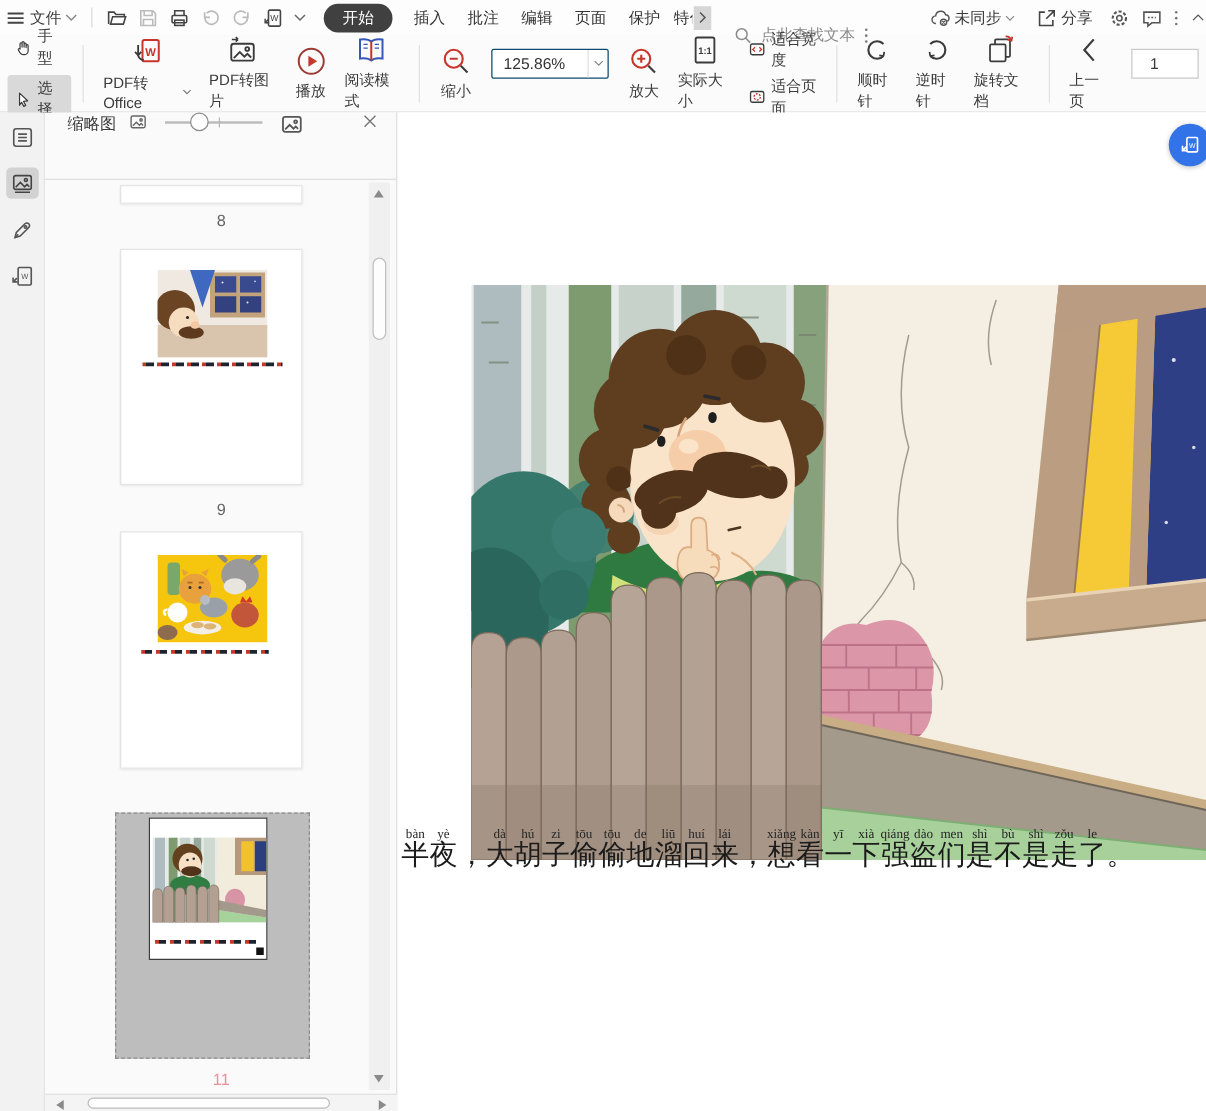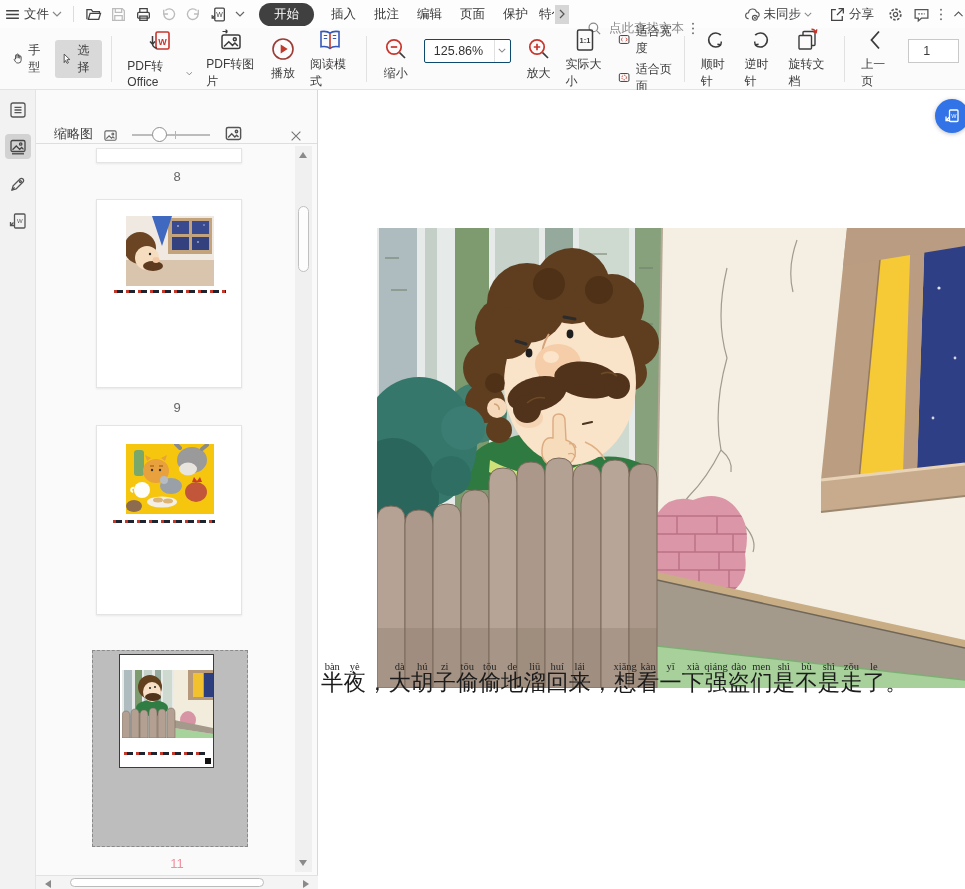--- a/index.html
+++ b/index.html
@@ -19,21 +19,21 @@
   .tab-clipped { width:17px; overflow:hidden; display:inline-block; padding:3px 0 3px 2px; }
   .tab-overflow { width:14px; height:19px; background:#d6d6d6; display:flex; align-items:center;
     justify-content:center; margin-left:1px; }
   .searchbox { display:flex; align-items:center; gap:7px; margin-left:18px; color:#8a8a8a;margin-top:28px; }
   .tb-right { margin-left:auto; display:flex; align-items:center; gap:9px; }
 
   
   .ribbon { height:62px; background:#fbfbfc; border-bottom:1px solid #e3e3e3;
     display:flex; align-items:center; padding:0 6px; }
   .rb-div { width:1px; height:46px; background:#e2e2e2; margin:0 9px; }
-  .stack2 { display:flex; flex-direction:row; gap:3px; }
+  .stack2 { display:flex; flex-direction:column; gap:3px; }
   .mini-btn { display:flex; align-items:center; gap:5px; font-size:12px; padding:2px 6px; border-radius:3px; }
   .mini-btn.sel { background:#d9d9d9; }
   .big-btn { display:flex; flex-direction:column; align-items:center; justify-content:center;
     font-size:12px; gap:3px; padding:2px 7px; color:#3b3b3b; }
   .big-ic { width:26px; height:26px; display:block; }
   .combo { width:104px; height:24px; border:1px solid #0c4a6e; background:#fff; display:flex;
     align-items:center; border-radius:2px; margin:0 8px 16px 8px; }
   .combo .val { flex:1; padding-left:9px; font-size:12.5px; color:#333; }
   .combo .arr { width:16px; height:100%; border-left:1px solid #e0e0e0; display:flex;
     align-items:center; justify-content:center; }
@@ -43,21 +43,21 @@
     display:flex; align-items:center; padding-left:14px; margin:0 0 16px 10px; }
 
   
   .content { display:flex; height:799px; }
   .rail { width:36px; background:#f2f2f3; border-right:1px solid #e4e4e4; display:flex;
     flex-direction:column; align-items:center; padding-top:7px; gap:12px; }
   .rail-item { width:26px; height:25px; display:flex; align-items:center; justify-content:center; border-radius:4px; }
   .rail-item.sel { background:#d2d2d2; }
 
   .sidebar { width:282px; background:#fafafa; border-right:1px solid #d8d8d8; position:relative; }
-  .panel-header { height:54px; display:flex; align-items:flex-end; padding:0 14px 0 18px;
+  .panel-header { height:54px; display:flex; align-items:flex-start; padding:0 14px 0 18px;
     border-bottom:1px solid #dedede; font-size:13px; color:#3d3d3d; gap:10px; }
   .slider { position:relative; width:78px; height:16px; margin:0 4px; }
   .slider .track { position:absolute; top:7px; left:0; right:0; height:2px; background:#bcbcbc; }
   .slider .tick { position:absolute; top:4px; left:55%; width:1px; height:8px; background:#b5b5b5; }
   .slider .handle { position:absolute; top:0; left:26%; width:15px; height:15px; border-radius:50%;
     background:#fff; border:1.5px solid #8f8f8f; }
   .ph-x { margin-left:auto; }
 
   .thumb-area { position:absolute; top:54px; left:0; right:0; height:731px; overflow:hidden; }
   .thumb-page { position:absolute; left:60px; width:146px; background:#fff;

